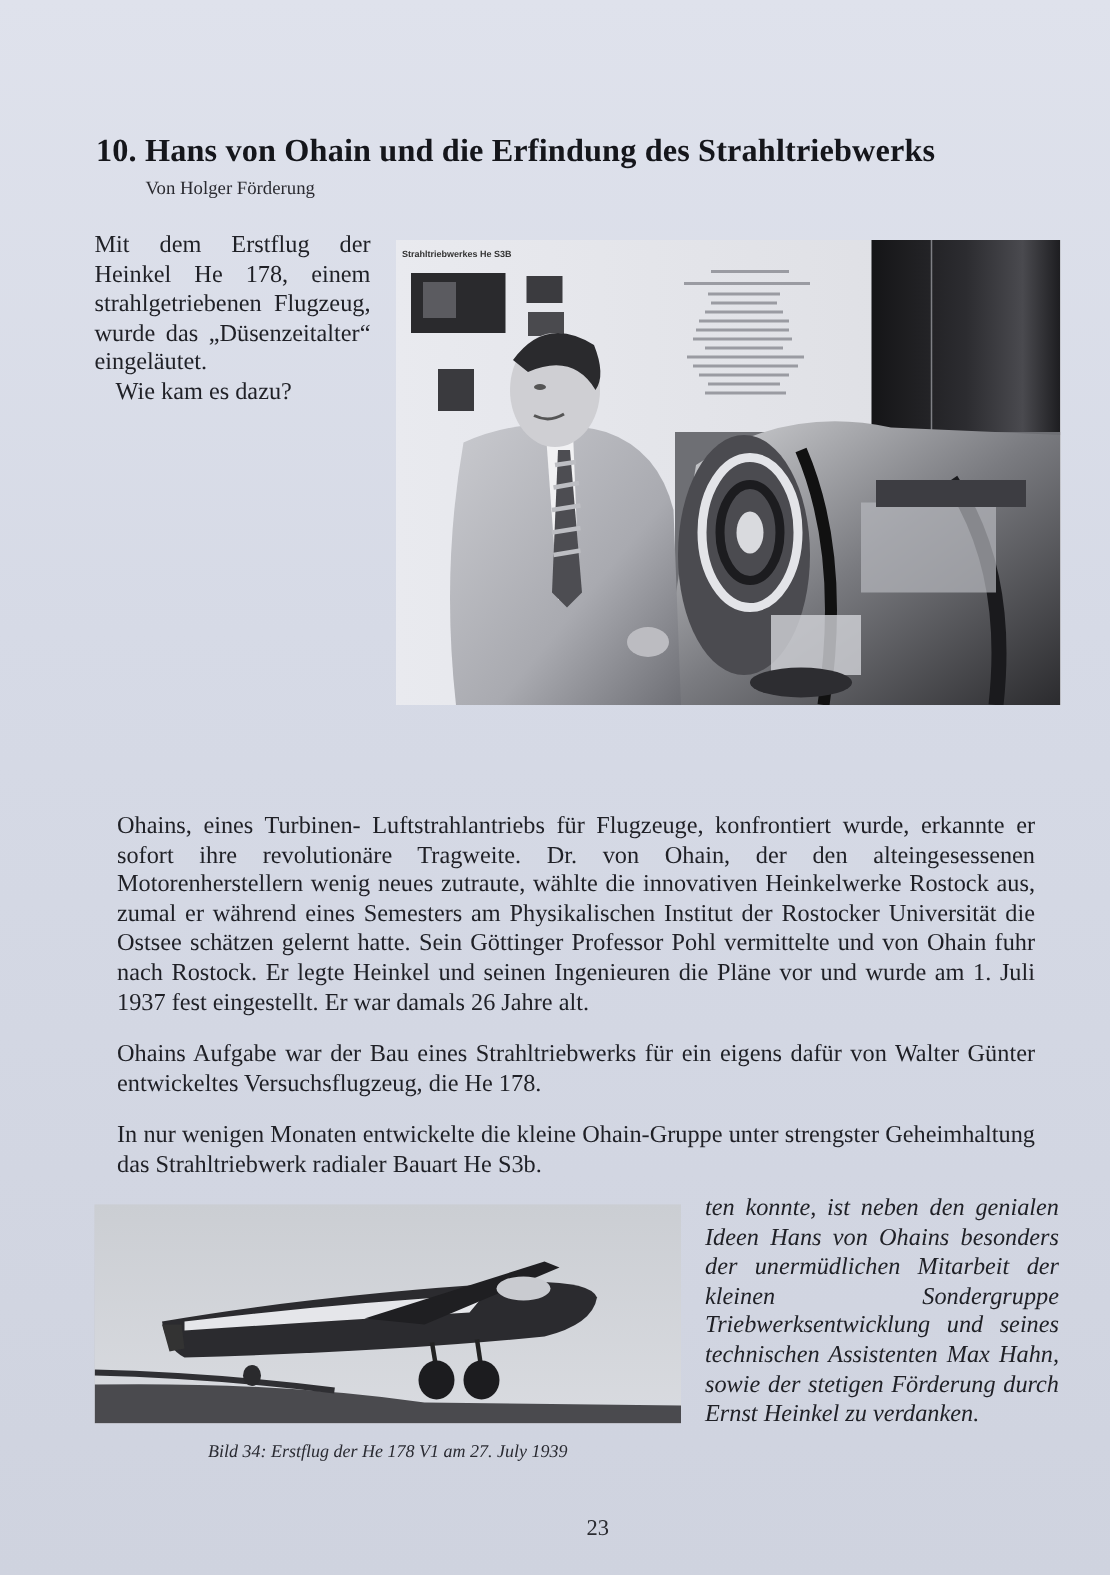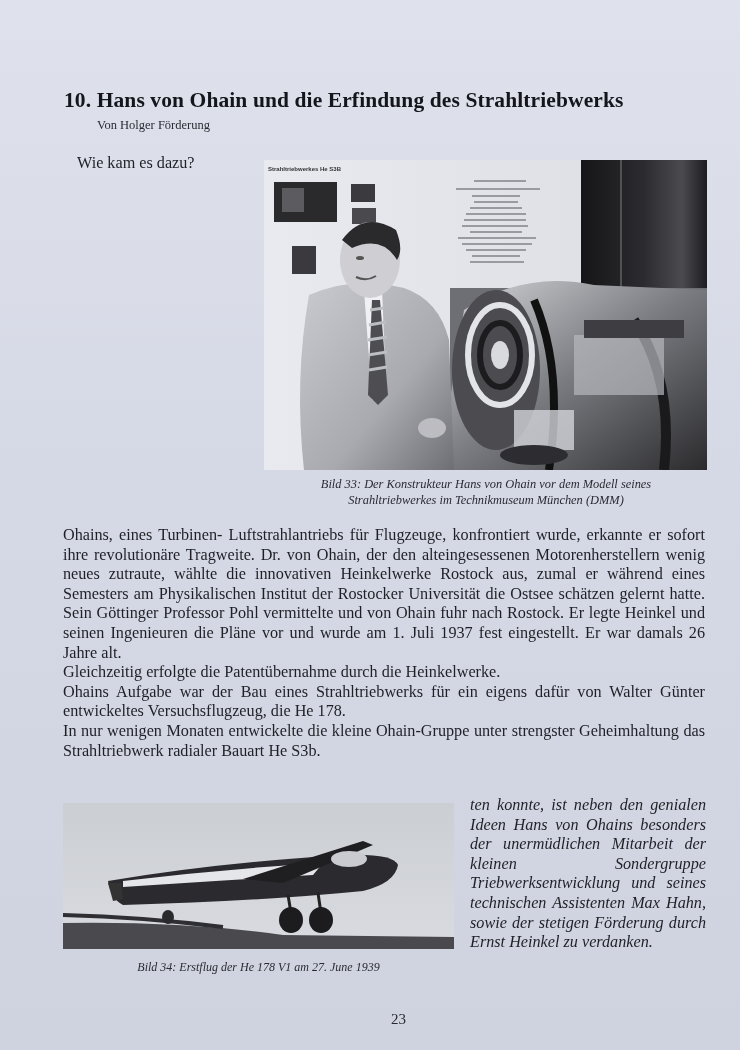--- a/index.html
+++ b/index.html
@@ -50,21 +50,21 @@
       text-align: justify;
     }
     .col-left p { margin: 0; }
     .col-left .indent { text-indent: 14px; }
     .full {
       position: absolute;
       left: 63px;
       top: 526px;
       width: 642px;
     }
-    .full p { margin: 0; text-align: justify; }
+    .full p { margin: 15px; text-align: justify; }
     .full p.last-line-left { text-align-last: left; }
     .col-right {
       position: absolute;
       left: 470px;
       top: 796px;
       width: 236px;
       text-align: justify;
     }
     .col-right p { margin: 0; font-style: italic; }
 
@@ -118,20 +118,21 @@
   </style>
 </head>
 <body>
 
 <div class="page">
 
   <h1 class="title">10. Hans von Ohain und die Erfindung des Strahltriebwerks</h1>
   <div class="author">Von Holger Förderung</div>
 
   <div class="col-left body-text">
+    <p>Mit dem Erstflug der Heinkel He 178, einem strahlgetriebenen Flugzeug, wurde das „Düsenzeitalter“ eingeläutet.</p>
     <p class="indent">Wie kam es dazu?</p>
   </div>
 
   <div class="photo1">
     <svg width="443" height="310" viewBox="0 0 443 310">
       <defs>
         <linearGradient id="wall" x1="0" y1="0" x2="1" y2="0">
           <stop offset="0" stop-color="#e9eaef"></stop>
           <stop offset="1" stop-color="#dcdde2"></stop>
         </linearGradient>
@@ -203,28 +204,23 @@
         <path d="M108 140 L 116 140 L 124 235 L 114 245 L 104 235 Z" fill="#4d4d52"></path>
         <path d="M106 150 L 120 148 M105 165 L 122 162 M104 180 L 123 177 M104 195 L 123 192 M105 210 L 123 207" stroke="#bdbec3" stroke-width="3"></path>
         <ellipse cx="106" cy="100" rx="30" ry="38" fill="#cfcfd3"></ellipse>
         <path d="M78 80 Q 100 50 132 70 Q 140 90 133 100 Q 118 75 88 88 Z" fill="#2a2a2d"></path>
         <ellipse cx="96" cy="98" rx="4" ry="2" fill="#555"></ellipse>
         <path d="M92 117 Q 102 122 112 116" stroke="#555" stroke-width="2" fill="none"></path>
         <ellipse cx="168" cy="268" rx="14" ry="10" fill="#bcbcc1"></ellipse>
       </g>
     </svg>
   </div>
-  <div class="caption1">
-    <div>Bild 33: Der Konstrukteur Hans von Ohain vor dem Modell seines</div>
-    <div>Strahltriebwerkes im Technikmuseum München (DMM)</div>
-  </div>
 
   <div class="full body-text">
     <p>Ohains, eines Turbinen- Luftstrahlantriebs für Flugzeuge, konfrontiert wurde, erkannte er sofort ihre revolutionäre Tragweite. Dr. von Ohain, der den alteingesessenen Motorenherstellern wenig neues zutraute, wählte die innovativen Heinkelwerke Rostock aus, zumal er während eines Semesters am Physikalischen Institut der Rostocker Universität die Ostsee schätzen gelernt hatte. Sein Göttinger Professor Pohl vermittelte und von Ohain fuhr nach Rostock. Er legte Heinkel und seinen Ingenieuren die Pläne vor und wurde am 1. Juli 1937 fest eingestellt. Er war damals 26 Jahre alt.</p>
-    <p class="last-line-left">Gleichzeitig erfolgte die Patentübernahme durch die Heinkelwerke.</p>
     <p>Ohains Aufgabe war der Bau eines Strahltriebwerks für ein eigens dafür von Walter Günter entwickeltes Versuchsflugzeug, die He 178.</p>
     <p>In nur wenigen Monaten entwickelte die kleine Ohain-Gruppe unter strengster Geheimhaltung das Strahltriebwerk radialer Bauart He S3b.</p>
   </div>
 
   <div class="photo2">
     <svg width="391" height="146" viewBox="0 0 391 146">
       <defs>
         <linearGradient id="sky" x1="0" y1="0" x2="0" y2="1">
           <stop offset="0" stop-color="#cbced3"></stop>
           <stop offset="1" stop-color="#d9dbe0"></stop>
@@ -240,20 +236,20 @@
         <path d="M45 80 L 50 98 L 60 96 L 58 80 Z" fill="#333"></path>
         <ellipse cx="286" cy="56" rx="18" ry="8" fill="#c9cbd0"></ellipse>
         <line x1="225" y1="92" x2="228" y2="110" stroke="#222" stroke-width="3"></line>
         <line x1="255" y1="90" x2="258" y2="110" stroke="#222" stroke-width="3"></line>
         <ellipse cx="228" cy="117" rx="12" ry="13" fill="#1c1c1f"></ellipse>
         <ellipse cx="258" cy="117" rx="12" ry="13" fill="#1c1c1f"></ellipse>
         <ellipse cx="105" cy="114" rx="6" ry="7" fill="#2a2a2d"></ellipse>
       </g>
     </svg>
   </div>
-  <div class="caption2">Bild 34: Erstflug der He 178 V1 am 27. June 1939</div>
+  <div class="caption2">Bild 34: Erstflug der He 178 V1 am 27. July 1939</div>
 
   <div class="col-right body-text">
     <p>ten konnte, ist neben den genialen Ideen Hans von Ohains besonders der unermüdlichen Mitarbeit der kleinen Sondergruppe Triebwerksentwicklung und seines technischen Assistenten Max Hahn, sowie der stetigen Förderung durch Ernst Heinkel zu verdanken.</p>
   </div>
 
   <div class="page-number">23</div>
 </div>
 
 </body></html>

